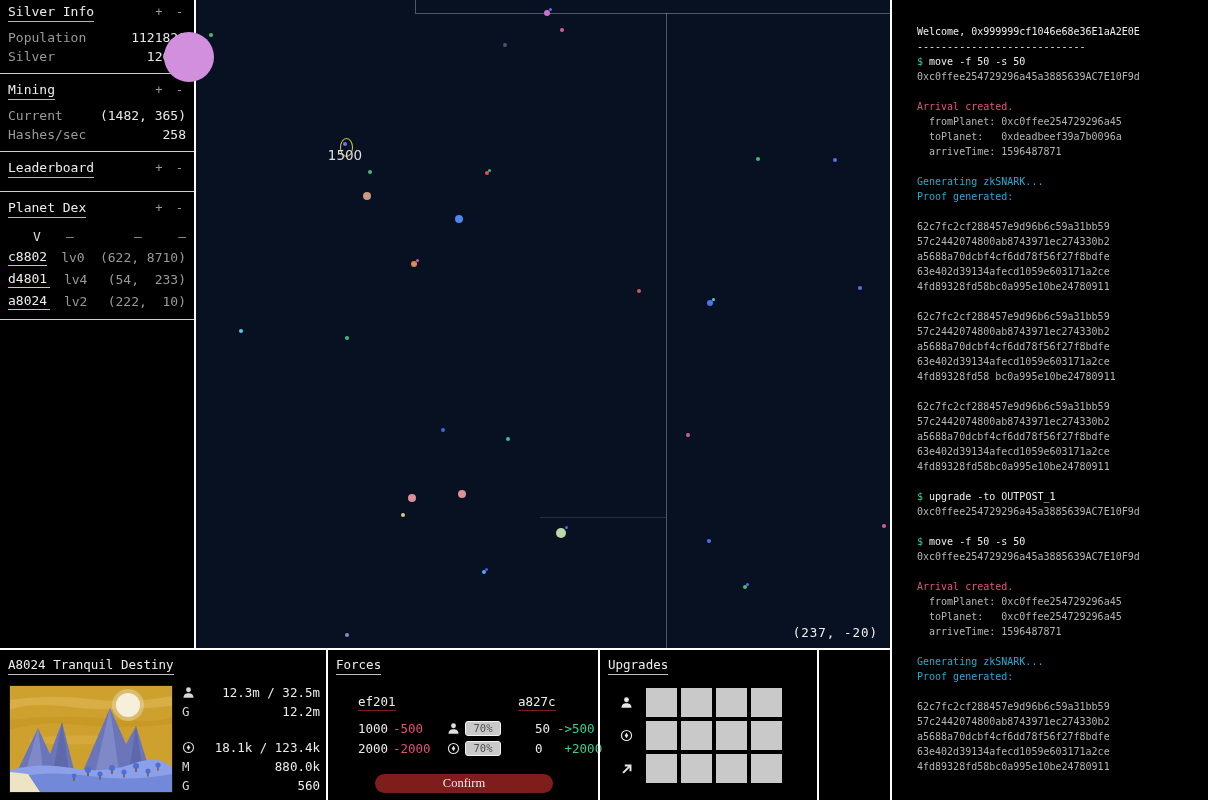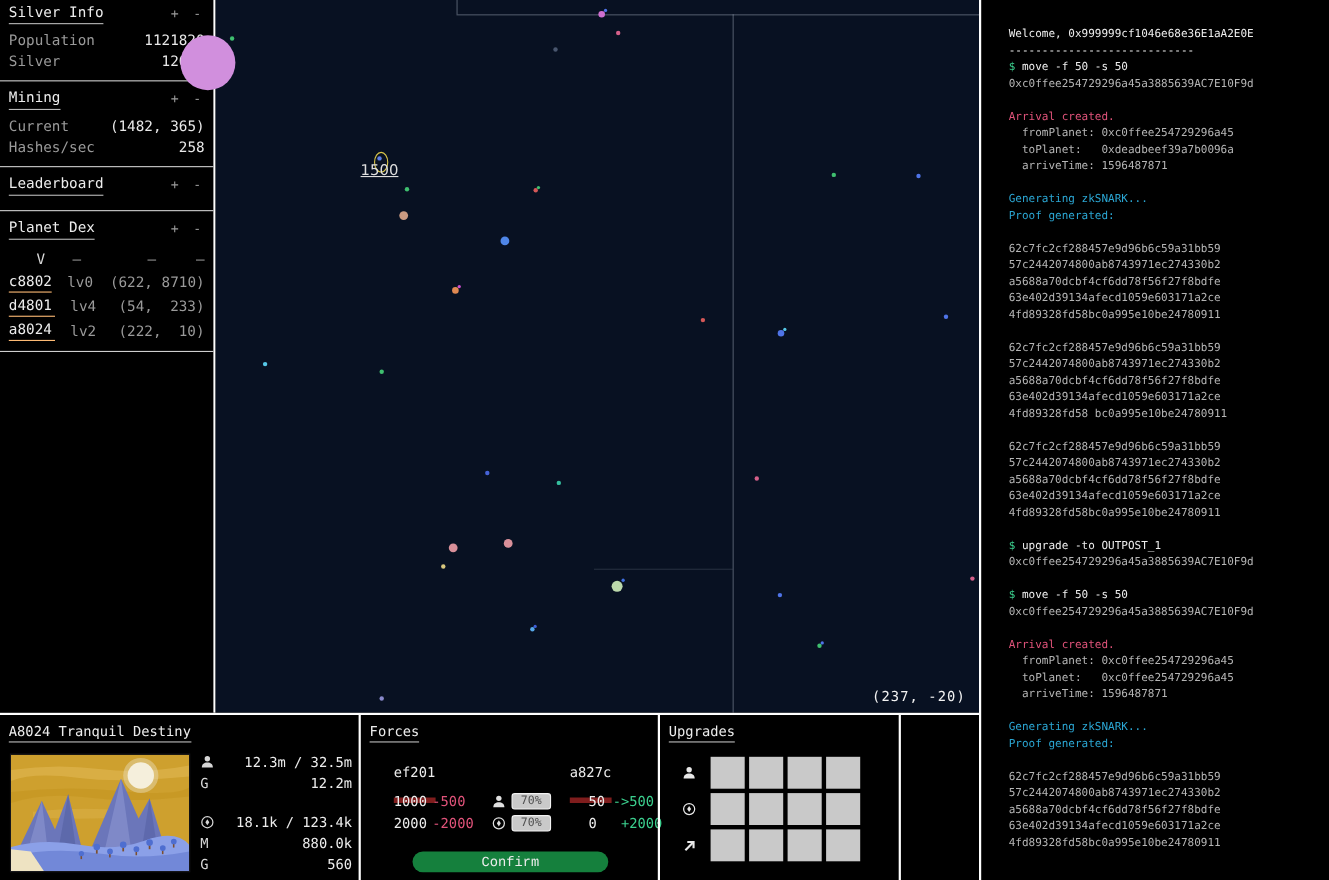--- a/index.html
+++ b/index.html
@@ -27,21 +27,21 @@
   .dx-co{flex:1;text-align:right;color:#9a9a9a;white-space:pre;}
 
   
   .map{position:absolute;left:196px;top:0;width:694px;height:648px;background:#081122;cursor:crosshair;}
   .gseg{position:absolute;background:rgba(195,205,222,.38);}
   .gseg.faint{background:rgba(195,205,222,.16);}
   .planet{position:absolute;border-radius:50%;}
   .pacc{position:absolute;width:3px;height:3px;border-radius:50%;right:-2px;top:-2px;}
   .selring{position:absolute;width:11px;height:17px;border:1.4px solid #d9c64a;border-radius:50%;}
   .maplabel{position:absolute;width:72px;text-align:center;color:#dedede;
-            font-family:"DejaVu Sans","Liberation Sans",sans-serif;font-size:13.5px;text-decoration:underline;}
+            font-family:"DejaVu Sans","Liberation Sans",sans-serif;font-size:13.5px;}
   .coords{position:absolute;right:12px;bottom:8px;font-size:12.5px;color:#f2f2f2;letter-spacing:1px;}
 
   
   .terminal{position:absolute;left:890px;top:0;width:318px;height:800px;box-sizing:border-box;
             border-left:2px solid #fff;padding:24px 4px 0 25px;background:#000;
             font-size:10px;line-height:15px;white-space:pre;overflow:hidden;}
   .tl{min-height:15px;}
   .tl-w{color:#ededed;}
   .tl-g{color:#b5b5b5;}
   .tl-p{color:var(--pink,#e0537a);}
@@ -62,31 +62,31 @@
   .sgap{margin-top:17px;}
   .srow{display:flex;align-items:center;height:19px;font-size:12.5px;}
   .s-ic{width:22px;color:#d6d6d6;font-size:12.5px;display:flex;align-items:center;}
   .s-v{flex:1;text-align:right;white-space:pre;color:#ececec;}
 
   .panel-forces{left:328px;width:270px;}
   .f-tbl{position:absolute;left:30px;top:42px;font-size:12.5px;}
   .fr{display:flex;align-items:center;height:20px;}
   .fr.fhead{height:24px;align-items:flex-start;padding-top:2px;}
   .fh-from{width:160px;}
-  .fh-from span,.fh-to span{border-bottom:5px solid #7f1d1d;padding-bottom:16px;color:#ececec;}
+  .fh-from span,.fh-to span{border-bottom:1px solid #7f1d1d;padding-bottom:1px;color:#ececec;}
   .f-v1{width:35px;color:#ececec;}
   .f-d1{width:54px;color:var(--pink,#e0537a);}
   .f-ic{width:18px;color:#e0e0e0;display:flex;align-items:center;}
   .f-btn{width:36px;height:15px;background:#c9c9c9;border:1px solid #f2f2f2;border-radius:3px;
          color:#4f4f4f;font-size:10.5px;font-family:inherit;display:flex;align-items:center;
          justify-content:center;margin-right:34px;box-sizing:border-box;cursor:pointer;}
   .f-v2{width:22px;color:#ececec;}
   .f-d2{color:var(--green,#33cc66);white-space:pre;}
-  .confirm{position:absolute;left:47px;top:124px;width:178px;height:19px;background:#15803d;
-           border:none;border-radius:10px;color:#ececec;font-family:Liberation Mono, monospace;font-size:12.5px;
+  .confirm{position:absolute;left:47px;top:124px;width:178px;height:19px;background:#7f1d1d;
+           border:none;border-radius:10px;color:#ececec;font-family:Liberation Serif, serif;font-size:12.5px;
            cursor:pointer;}
 
   .panel-upgrades{left:600px;width:217px;}
   .u-grid{position:absolute;left:20px;top:36px;}
   .u-row{display:flex;align-items:center;height:33px;}
   .u-ic{width:26px;color:#e8e8e8;display:flex;align-items:center;}
   .u-sq{width:31px;height:29px;background:#c9c9c9;margin-right:4px;cursor:pointer;}
 </style>
 </head>
 <body>

